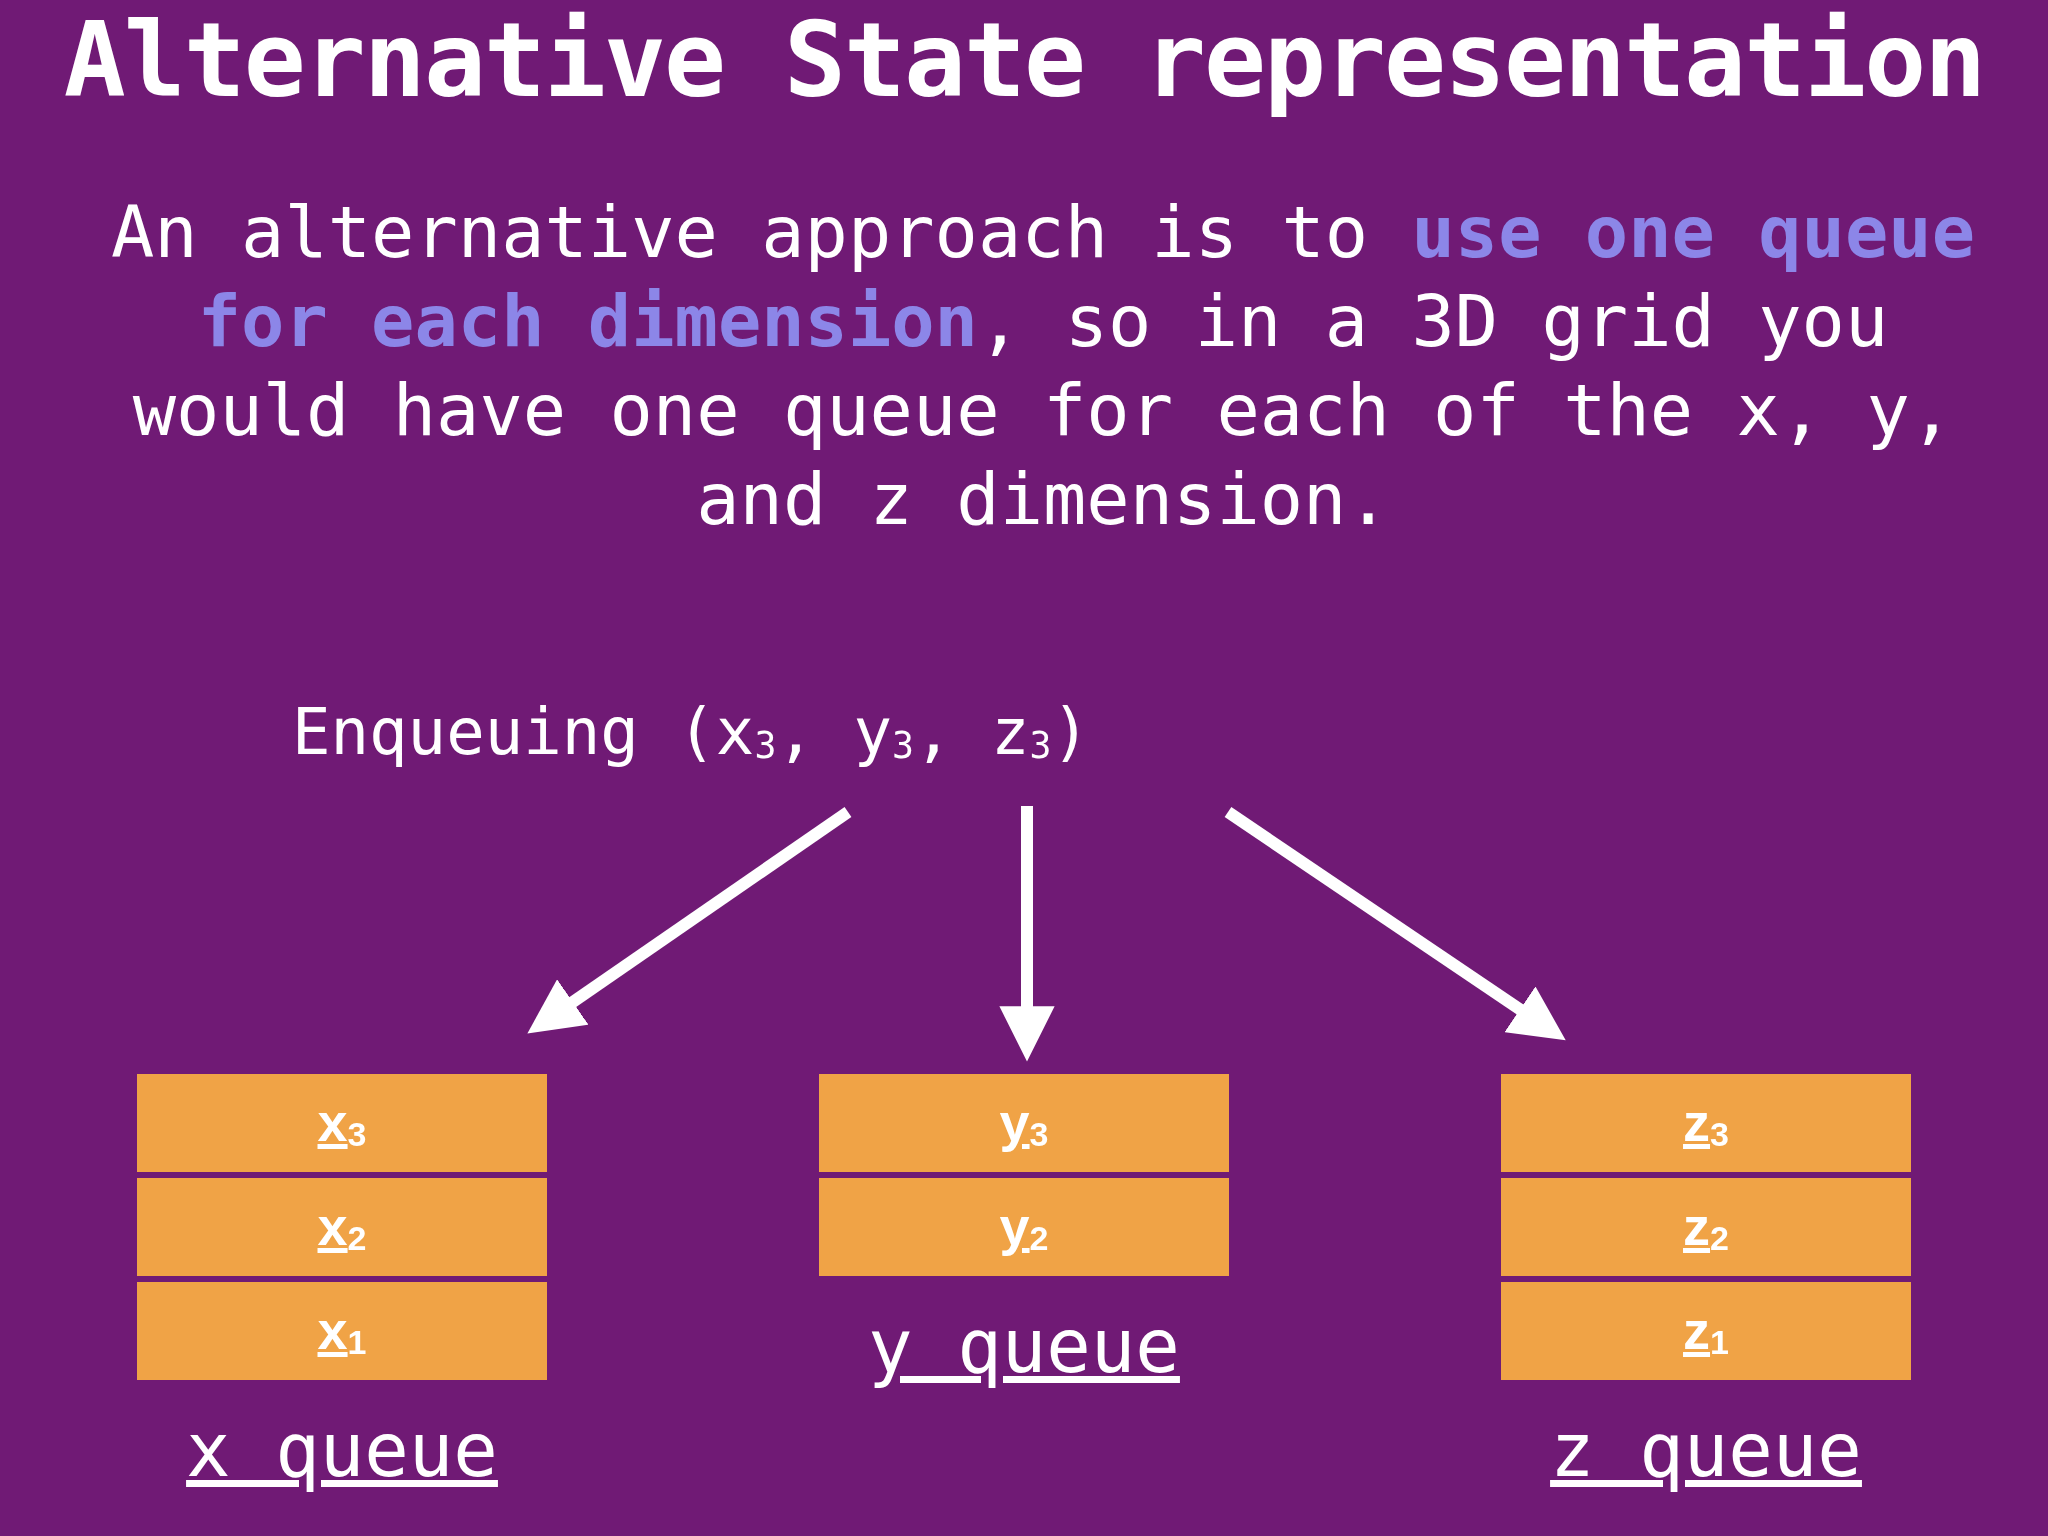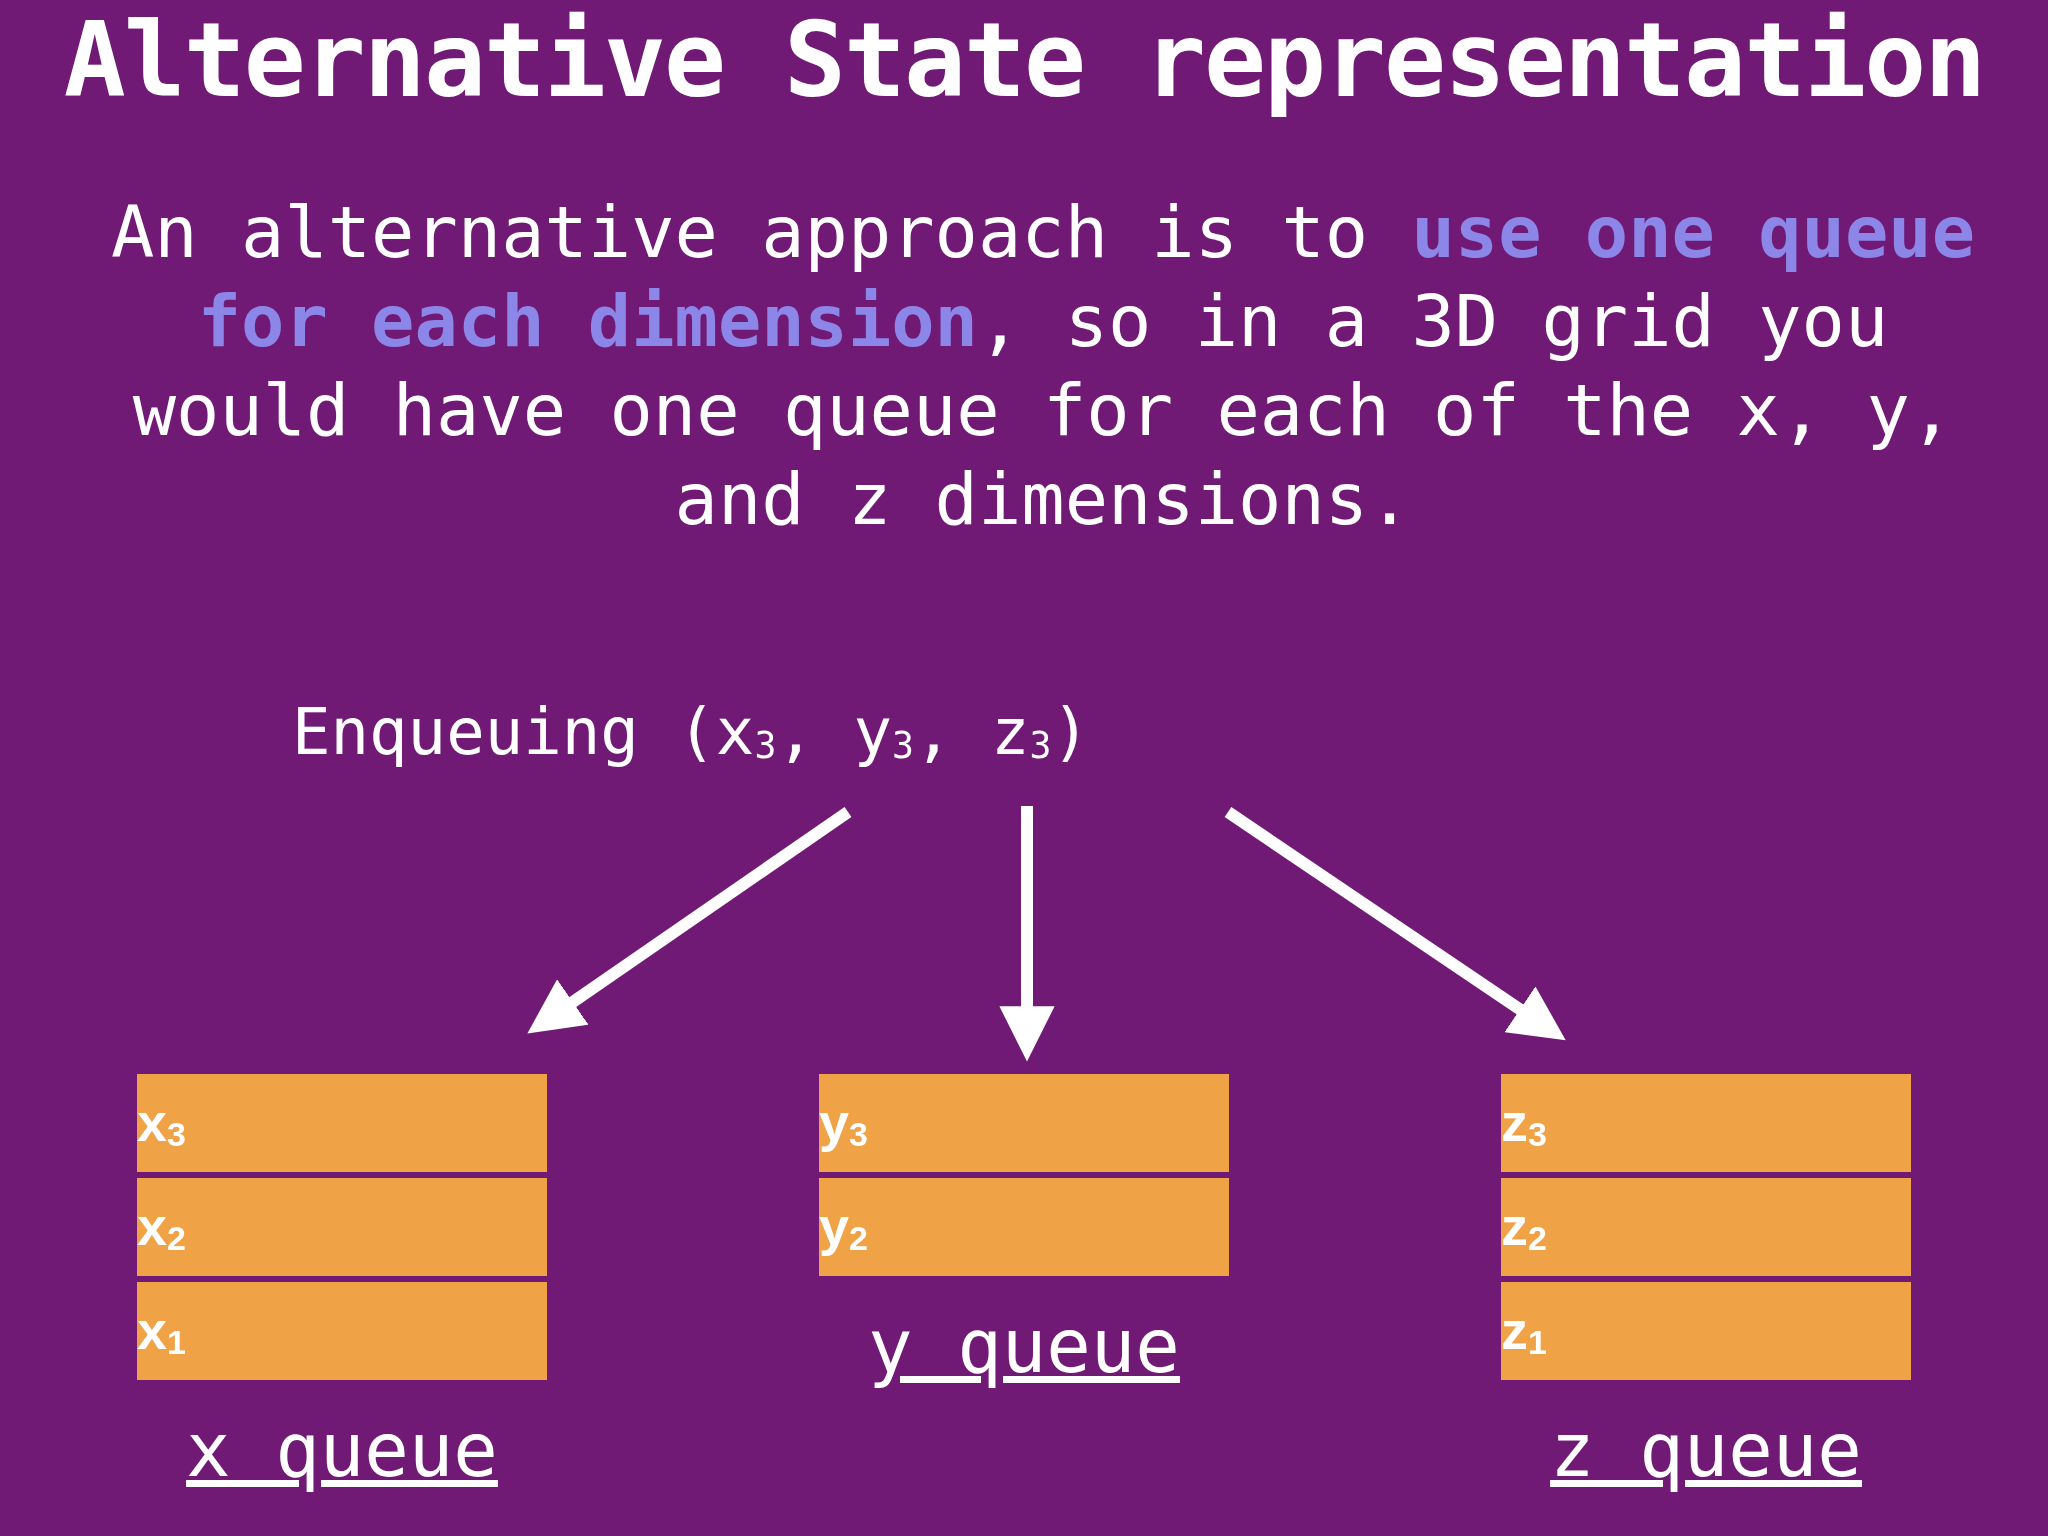--- a/index.html
+++ b/index.html
@@ -10,37 +10,37 @@
   .paragraph{position:absolute;top:188px;left:0;width:100%;text-align:center;
          font-size:72px;line-height:89px;}
   .paragraph .line{white-space:nowrap;padding-left:38px;}
   .accent{color:#8C86E8;font-weight:bold;}
   .enqueuing{position:absolute;top:700px;left:292px;font-size:64px;line-height:1;white-space:nowrap;}
   .ssub{font-size:0.57em;vertical-align:-0.12em;}
   .arrows{position:absolute;top:0;left:0;width:2048px;height:1536px;pointer-events:none;}
   .queue{position:absolute;top:1074px;width:410px;}
   .q-x{left:137px;} .q-y{left:819px;} .q-z{left:1501px;}
   .cell{height:98px;margin-bottom:6px;background:#F0A346;
-        display:flex;align-items:center;}
+        display:flex;align-items:center;justify-content:center;text-decoration:underline;}
   .cell-text{font-family:"Liberation Sans",sans-serif;font-weight:bold;font-size:54px;color:#fff;line-height:1;}
   .cell-text .csub{font-size:0.63em;vertical-align:-0.14em;}
   .queue-label{margin-top:24px;text-align:center;font-size:74px;line-height:92px;white-space:nowrap;text-decoration:underline;}
 </style>
 </head>
 <body>
 
 <div class="slide">
 
   <div class="title">Alternative State representation</div>
 
   <div class="paragraph">
     <div class="line"><span>An alternative approach is to </span><span class="accent">use one queue</span></div>
     <div class="line"><span class="accent">for each dimension</span><span>, so in a 3D grid you</span></div>
     <div class="line"><span>would have one queue for each of the x, y,</span></div>
-    <div class="line"><span>and z dimensions.</span></div>
+    <div class="line"><span>and z dimension.</span></div>
   </div>
 
   <div class="enqueuing"><span>Enqueuing (x</span><span class="ssub">3</span><span>, y</span><span class="ssub">3</span><span>, z</span><span class="ssub">3</span><span>)</span></div>
 
   <svg class="arrows" viewBox="0 0 2048 1536" xmlns="http://www.w3.org/2000/svg">
     <defs>
       <marker id="ah" viewBox="0 0 10 10" refX="7" refY="5" markerWidth="4.6" markerHeight="4.6" orient="auto" markerUnits="strokeWidth">
         <path d="M0 0 L10 5 L0 10 Z" fill="#ffffff"></path>
       </marker>
     </defs>

